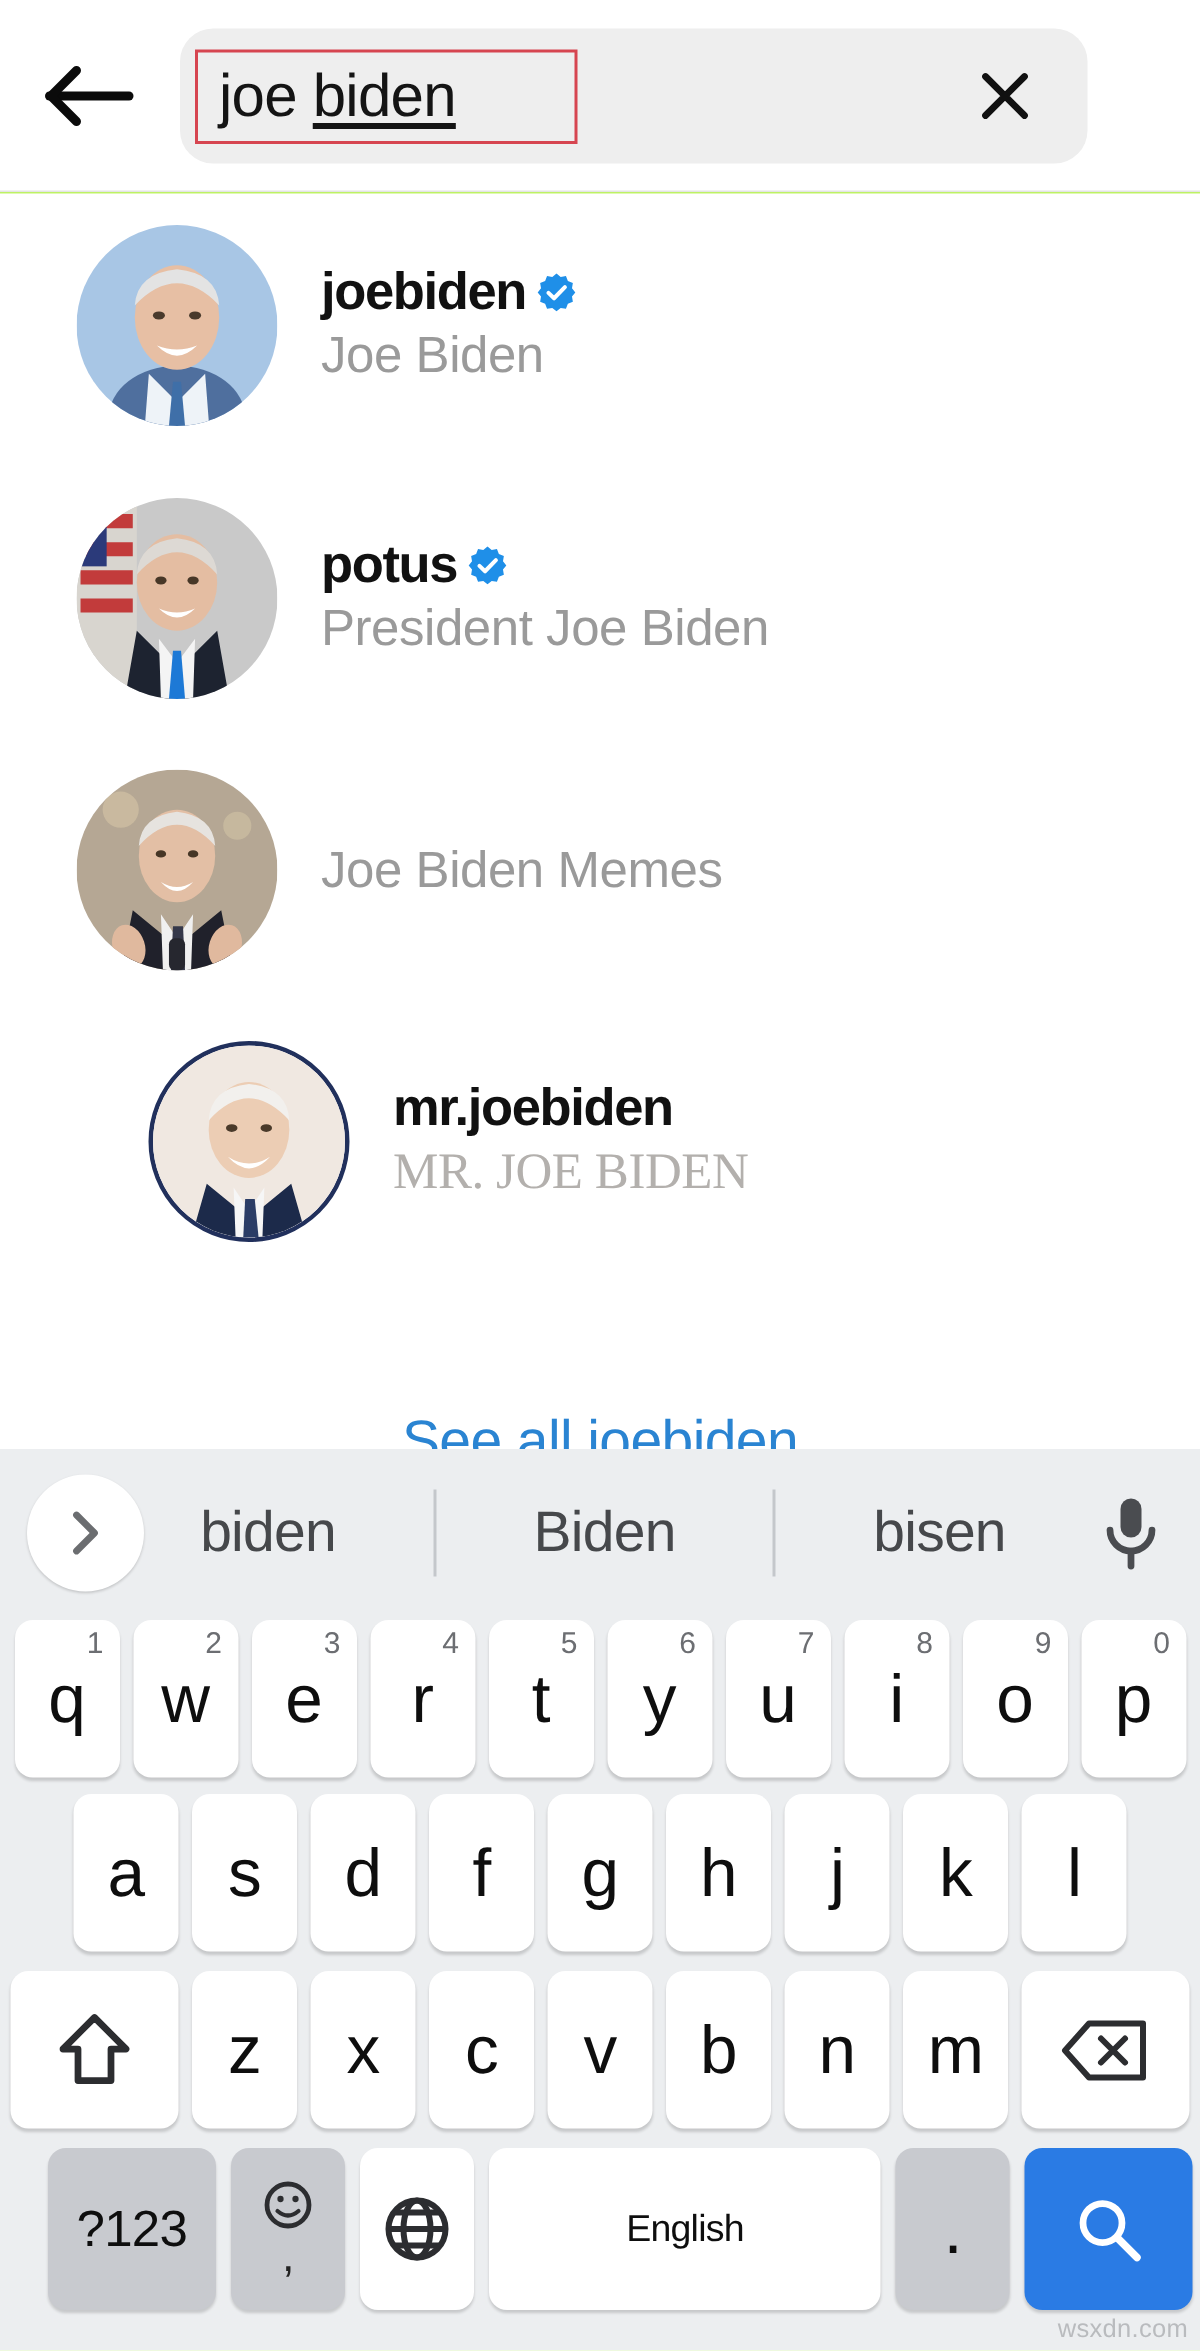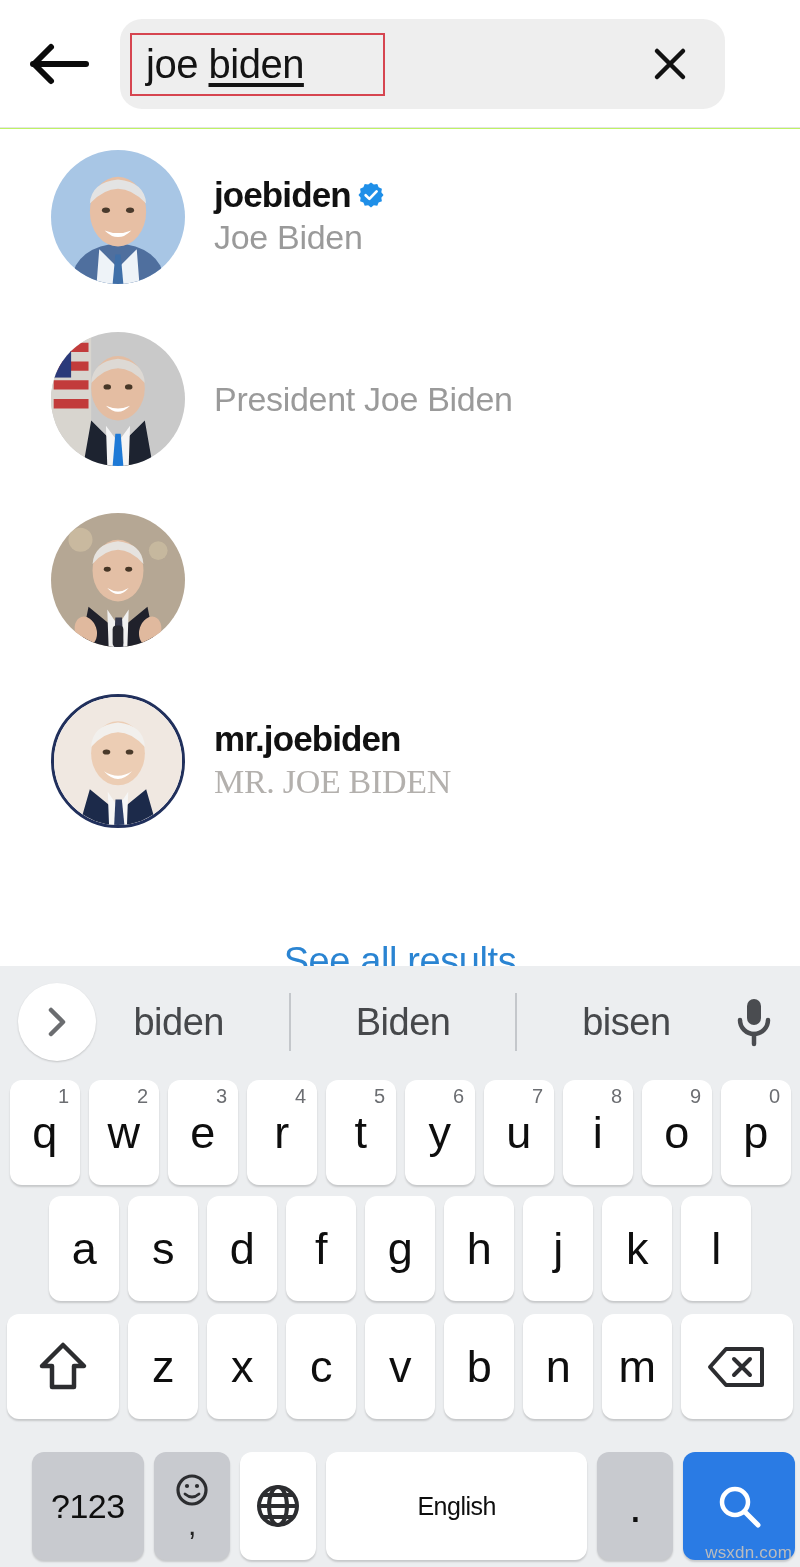--- a/index.html
+++ b/index.html
@@ -91,21 +91,21 @@
     font-size: 38px; color: #46484b; letter-spacing: -0.5px;
     padding: 0 10px; position: relative;
   }
   .divider { width: 2px; height: 58px; background: #c4c7cb; flex: none; }
   .mic-btn { width: 92px; display:flex; align-items:center; justify-content:center; flex:none; }
 
   .krow { display: flex; justify-content: center; align-items: flex-start; width: 800px; }
   .krow.r1 { height: 118px; padding-top: 2px; }
   .krow.r2 { height: 118px; }
   .krow.r3 { height: 118px; }
-  .krow.r4 { height: 128px; align-items: flex-end; padding-left: 27px; }
+  .krow.r4 { height: 128px; align-items: flex-start; padding-left: 27px; }
 
   .key {
     background: #ffffff; border-radius: 12px;
     position: relative; display: flex; align-items: center; justify-content: center;
     box-shadow: 0 2px 2px rgba(0,0,0,0.16);
     font-size: 45px; color: #0e0e0e; letter-spacing: -0.5px;
   }
   .key.letter { width: 70px; height: 105px; margin: 0 4.5px; }
   .key.shift { width: 112px; height: 105px; margin: 0 4.5px; }
   .key.bksp { width: 112px; height: 105px; margin: 0 4.5px; }
@@ -190,20 +190,27 @@
           <path d="M41 70 L50 82 L59 70 L58 100 L42 100 Z" fill="#f4f4f4"></path>
           <path d="M48 76 L52 76 L54 100 L46 100 Z" fill="#1d79d6"></path>
           <ellipse cx="50" cy="42" rx="20" ry="24" fill="#e4bda2"></ellipse>
           <path d="M30 38 Q50 16 70 38 Q69 22 50 20 Q31 22 30 38" fill="#ddd9d4"></path>
           <ellipse cx="42" cy="41" rx="2.8" ry="2" fill="#473727"></ellipse>
           <ellipse cx="58" cy="41" rx="2.8" ry="2" fill="#473727"></ellipse>
           <path d="M41 55 Q50 64 59 55 Q50 59 41 55" fill="#ffffff"></path>
         </svg>
       </div>
       <div class="rtext">
+        <div class="rline1">
+          <span class="username">potus</span>
+          <svg class="badge" viewBox="0 0 24 24">
+            <path d="M12 1.2 l2.4 1.9 3-.5 1.1 2.85 2.85 1.1 -.5 3 1.9 2.4 -1.9 2.4 .5 3 -2.85 1.1 -1.1 2.85 -3 -.5 -2.4 1.9 -2.4-1.9 -3 .5 -1.1-2.85 -2.85-1.1 .5-3 -1.9-2.4 1.9-2.4 -.5-3 2.85-1.1 1.1-2.85 3 .5z" fill="#1f8fe8"></path>
+            <path d="M7.4 12.2 L10.6 15.3 L16.8 8.9" stroke="#ffffff" stroke-width="2.3" fill="none" stroke-linecap="round" stroke-linejoin="round"></path>
+          </svg>
+        </div>
         <div class="fullname">President Joe Biden</div>
       </div>
     </div>
 
     <div class="result-row" style="top:363px;">
       <div class="avatar">
         <svg viewBox="0 0 100 100" width="134" height="134">
           <rect width="100" height="100" fill="#b5a794"></rect>
           <circle cx="22" cy="20" r="9" fill="#d8c9a8" opacity="0.55"></circle>
           <circle cx="80" cy="28" r="7" fill="#d8c9a8" opacity="0.5"></circle>
@@ -214,24 +221,25 @@
           <path d="M31 38 Q50 17 69 38 Q68 23 50 21 Q32 23 31 38" fill="#e6e3df"></path>
           <ellipse cx="42" cy="42" rx="2.6" ry="1.8" fill="#463626"></ellipse>
           <ellipse cx="58" cy="42" rx="2.6" ry="1.8" fill="#463626"></ellipse>
           <path d="M42 56 Q50 65 58 56 Q50 61 42 56" fill="#ffffff"></path>
           <ellipse cx="26" cy="88" rx="8" ry="11" fill="#e0b99e" transform="rotate(-18 26 88)"></ellipse>
           <ellipse cx="74" cy="88" rx="8" ry="11" fill="#e0b99e" transform="rotate(18 74 88)"></ellipse>
           <rect x="46" y="84" width="8" height="16" rx="3" fill="#26272f"></rect>
         </svg>
       </div>
       <div class="rtext">
-      </div>
-    </div>
-
-    <div class="result-row" style="top:544px;">
+        <div class="fullname">Joe Biden Memes</div>
+      </div>
+    </div>
+
+    <div class="result-row" style="top:544px;padding-left:48px;">
       <div class="avatar ringed">
         <svg viewBox="0 0 100 100" width="128" height="128">
           <rect width="100" height="100" fill="#f0e8e1"></rect>
           <path d="M28 72 L50 90 L72 72 L80 100 L20 100 Z" fill="#1c2a4a"></path>
           <path d="M42 74 L50 86 L58 74 L57 100 L43 100 Z" fill="#f6f6f6"></path>
           <path d="M48 80 L53 80 L55 100 L47 100 Z" fill="#2b3d66"></path>
           <ellipse cx="50" cy="44" rx="21" ry="25" fill="#eccdb4"></ellipse>
           <path d="M29 39 Q50 16 71 39 Q70 22 50 20 Q30 22 29 39" fill="#f2f0ed"></path>
           <ellipse cx="41" cy="43" rx="3" ry="2" fill="#4a3a2a"></ellipse>
           <ellipse cx="59" cy="43" rx="3" ry="2" fill="#4a3a2a"></ellipse>
@@ -240,21 +248,21 @@
       </div>
       <div class="rtext">
         <div class="rline1">
           <span class="username">mr.joebiden</span>
         </div>
         <div class="fullname serif">MR. JOE BIDEN</div>
       </div>
     </div>
   </div>
 
-  <div class="see-all">See all results</div>
+  <div class="see-all">See all joebiden</div>
 
   <div class="keyboard">
 
     <div class="suggestion-bar">
       <div class="expand-chevron">
         <svg width="34" height="40" viewBox="0 0 34 40">
           <path d="M11 8 L23 20 L11 32" stroke="#6b6d70" stroke-width="4.5" fill="none" stroke-linecap="round" stroke-linejoin="round"></path>
         </svg>
       </div>
       <div class="sugg-wrap">

